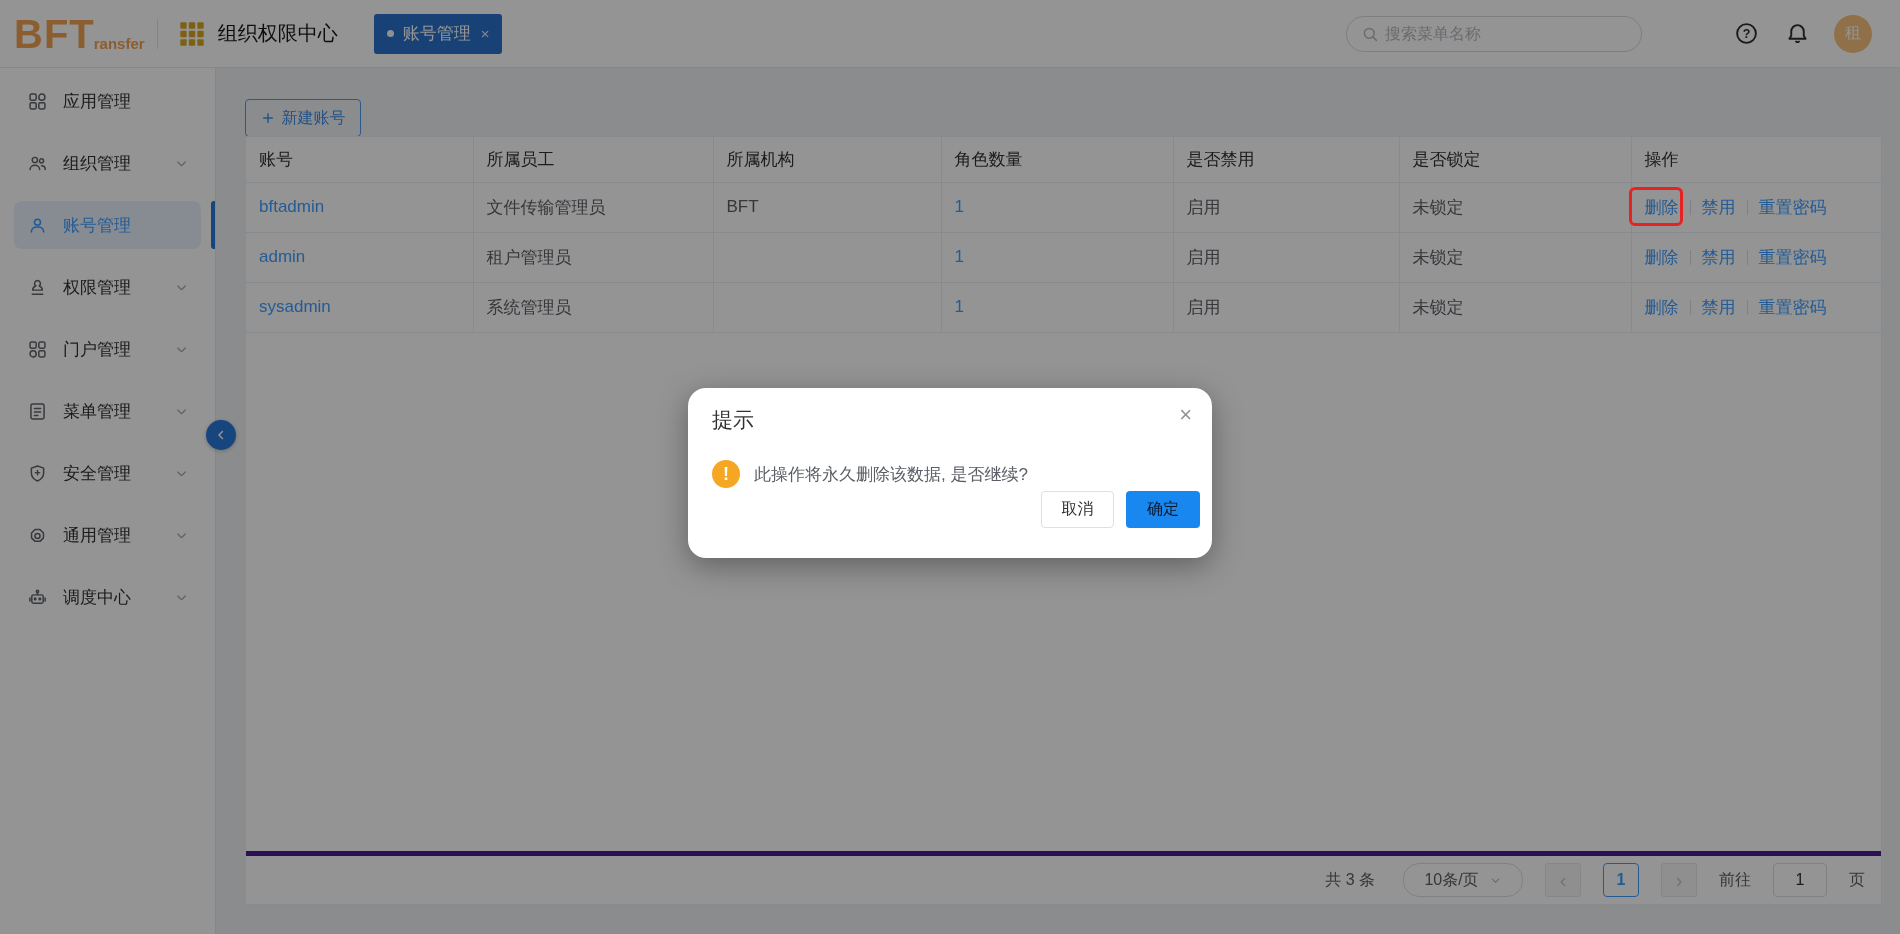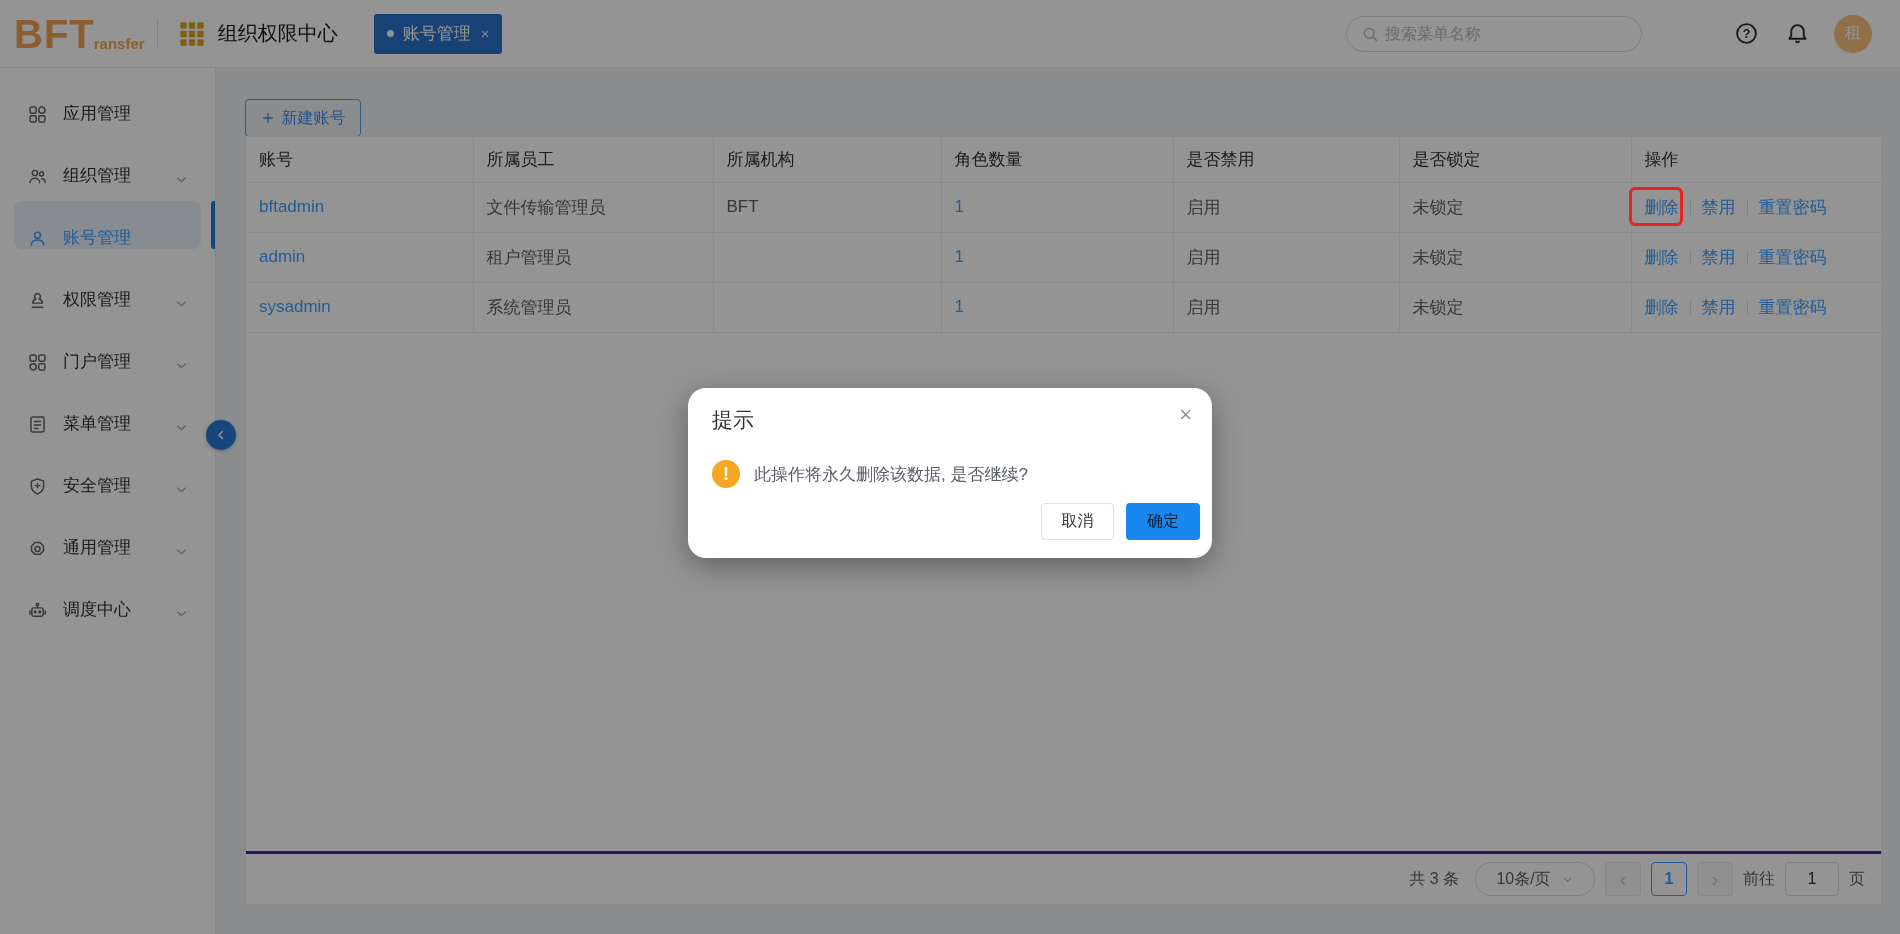--- a/index.html
+++ b/index.html
@@ -28,21 +28,21 @@
   .tb-icon { display:flex; align-items:center; justify-content:center; cursor:pointer; }
   .help { margin-right:26px; } .bell { margin-right:24px; }
   .avatar { width:38px; height:38px; border-radius:50%; background:#F7C27E; color:#fff;
             font-size:16px; display:flex; align-items:center; justify-content:center;
             margin-right:28px; cursor:pointer; }
 
   
   .sidebar { position:absolute; top:68px; left:0; bottom:0; width:216px; background:#fff;
              border-right:1px solid #e4e7ed; z-index:1; }
   .menu { list-style:none; padding-top:9px; }
-  .menu li { height:48px; margin:0 14px 14px; border-radius:8px; display:flex; align-items:flex-end;
+  .menu li { height:48px; margin:0 14px 14px; border-radius:8px; display:flex; align-items:center;
              padding:0 12px; font-size:17px; color:#303133; cursor:pointer; }
   .menu li .mi { display:flex; width:22px; justify-content:center; margin-right:15px; }
   .menu li svg.ic { stroke:#5f6368; }
   .menu li.active { background:#e8f1fd; color:#409EFF; }
   .menu li.active svg.ic { stroke:#409EFF; }
   .menu .chev { margin-left:auto; display:flex; }
   .active-bar { position:absolute; right:0; top:133px; width:4px; height:48px; background:#2878D8;
                 border-radius:3px 0 0 3px; }
   .collapse-btn { position:absolute; left:206px; top:420px; width:30px; height:30px; border-radius:50%;
                   background:#2878D8; z-index:3; display:flex; align-items:center; justify-content:center;
@@ -68,22 +68,22 @@
            text-align:left; font-weight:normal; white-space:nowrap; overflow:hidden; }
   th:last-child, td:last-child { border-right:none; }
   th { height:45px; font-size:17px; color:#333; background:#fff; }
   td { height:50px; font-size:17px; color:#5c6066; }
   .link { color:#409EFF; cursor:pointer; text-decoration:none; }
   .act-sep { display:inline-block; width:1px; height:15px; background:#dcdfe6; margin:0 11px;
              vertical-align:-2px; }
   .filler { flex:1; }
 
   
-  .pager { height:53px; border-top:3px solid #4c1d95; display:flex; align-items:center;
-           justify-content:flex-end; padding-right:16px; font-size:16px; color:#5c6066; gap:10px; }
+  .pager { height:53px; border-top:5px solid #4c1d95; display:flex; align-items:center;
+           justify-content:flex-end; padding-right:16px; font-size:16px; color:#5c6066; gap:22px; }
   .pg-total { margin-right:6px; }
   .pg-select { width:120px; height:34px; border:1px solid #dcdfe6; border-radius:16px; background:#fff;
                display:flex; align-items:center; justify-content:center; gap:10px; cursor:pointer; }
   .pg-btn { width:36px; height:34px; background:#f6f7f8; border:1px solid #e4e7ed; border-radius:3px;
             color:#c0c4cc; display:flex; align-items:center; justify-content:center; font-size:20px;
             cursor:pointer; line-height:1; }
   .pg-current { width:36px; height:34px; border:1px solid #409EFF; border-radius:4px; color:#409EFF;
                 font-weight:bold; background:#fff; display:flex; align-items:center; justify-content:center;
                 cursor:pointer; }
   .pg-goto-input { width:54px; height:34px; border:1px solid #dcdfe6; border-radius:4px;
@@ -94,21 +94,21 @@
   .modal { position:absolute; left:688px; top:388px; width:524px; height:170px; background:#fff;
            border-radius:18px; box-shadow:0 8px 30px rgba(0,0,0,.35); z-index:20; padding:18px 24px; }
   .modal-title { font-size:21px; color:#303133; }
   .modal-close { position:absolute; right:20px; top:16px; font-size:22px; color:#909399; cursor:pointer;
                  line-height:1; }
   .modal-body { display:flex; align-items:center; gap:14px; margin-top:26px; }
   .warn-circle { width:28px; height:28px; border-radius:50%; background:#F5A623; color:#fff;
                  font-weight:bold; font-size:18px; display:flex; align-items:center; justify-content:center;
                  flex:none; }
   .modal-msg { font-size:17px; color:#5a5e66; }
-  .modal-footer { position:absolute; right:12px; bottom:18px; display:flex; gap:12px; }
+  .modal-footer { position:absolute; right:12px; bottom:30px; display:flex; gap:12px; }
   .btn-cancel { width:73px; height:37px; background:#fff; border:1px solid #dcdfe6; border-radius:4px;
                 color:#303133; font-size:16px; cursor:pointer; font-family:inherit; }
   .btn-confirm { width:74px; height:37px; background:#1888F0; border:none; border-radius:4px;
                  color:#0f172a; font-size:16px; cursor:pointer; font-family:inherit; }
 
   
   .annotation { position:absolute; left:1629px; top:187px; width:54px; height:39px;
                 border:3px solid #E62222; border-radius:6px; z-index:30; pointer-events:none; }
 </style>
 </head>

